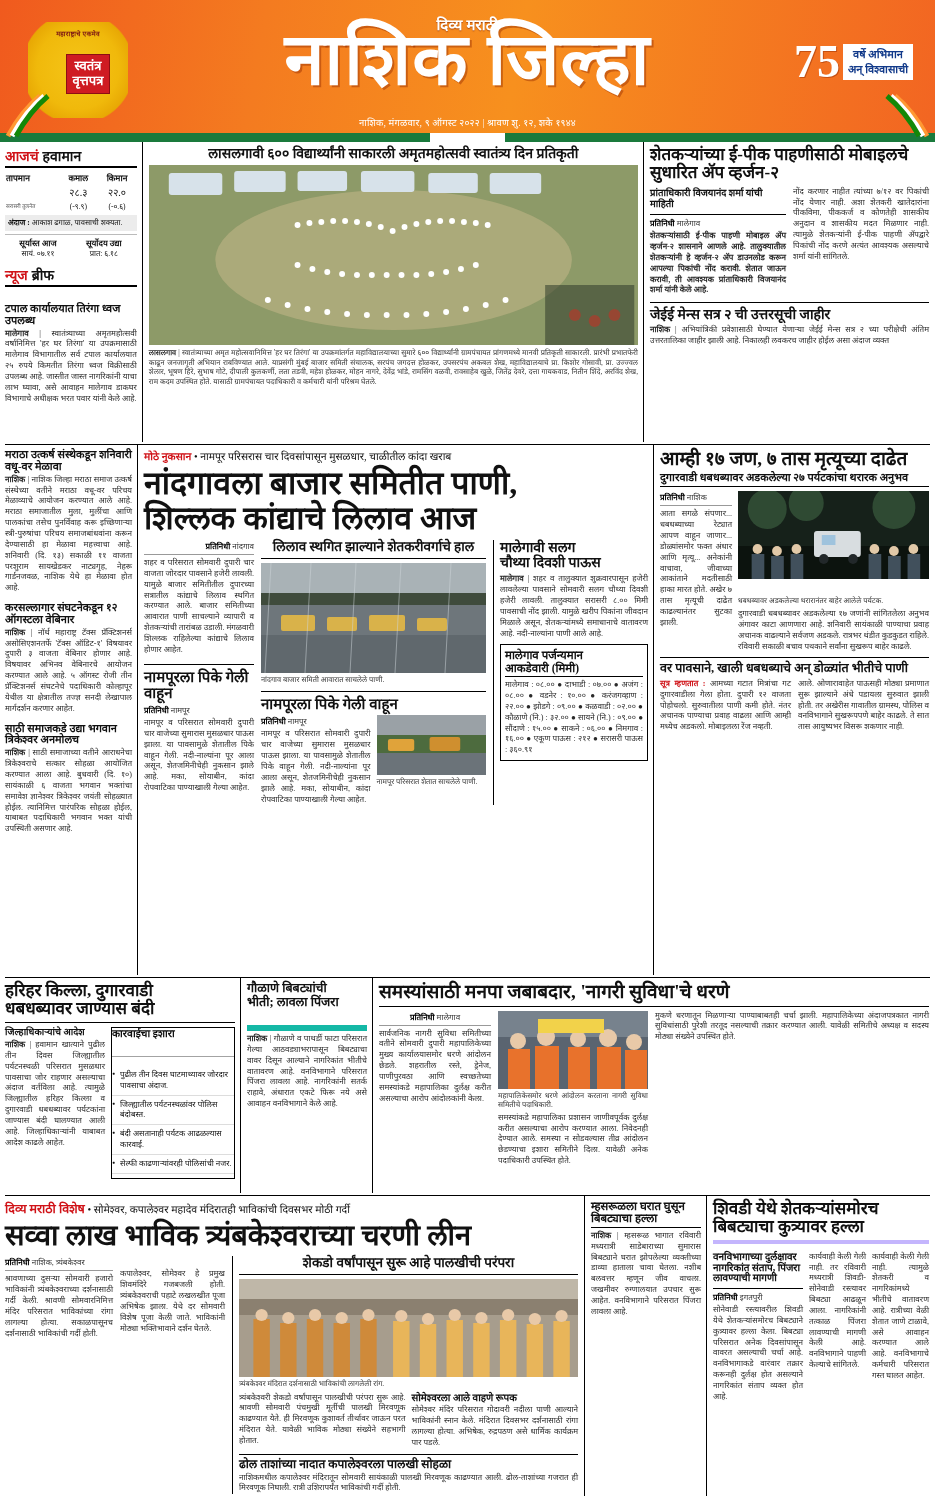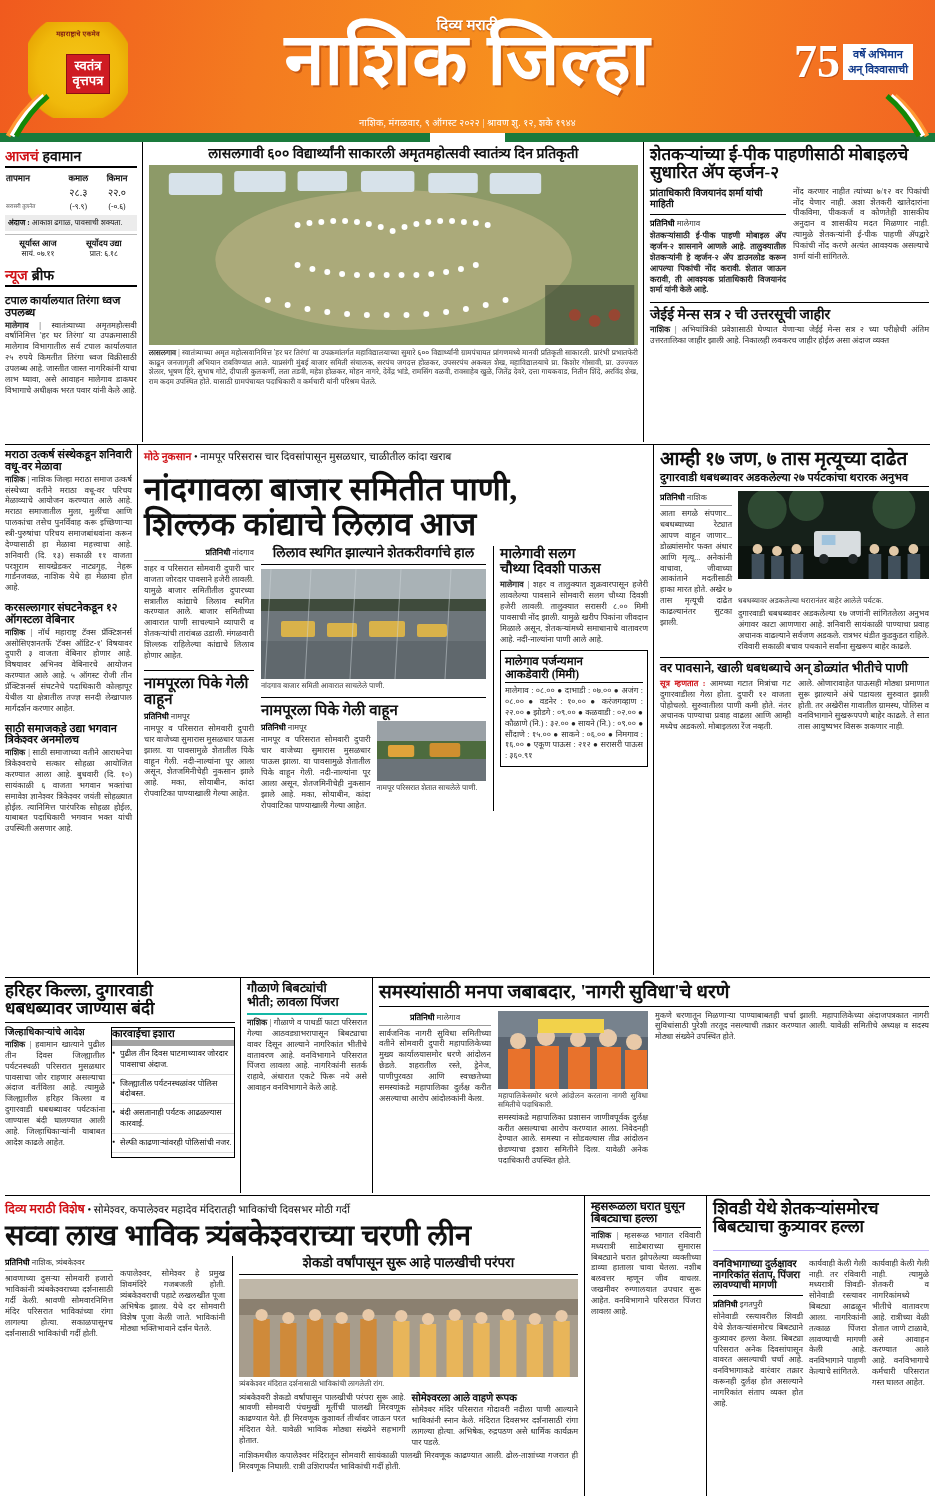--- a/index.html
+++ b/index.html
@@ -185,21 +185,21 @@
             <div style="font-size:7.6px;">प्रात: ६.१८</div>
           </div>
         </div>
       </div>
 
       <div style="margin-top:7px;border-bottom:2px solid #000;padding-bottom:1px;">
         <span class="red" style="font-weight:bold;font-size:14px;">न्यूज</span>
         <span style="font-weight:bold;font-size:14px;">ब्रीफ</span>
       </div>
 
-      <div style="margin-top:8px;">
+      <div style="margin-top:16px;">
         <div class="hl" style="font-size:11px;">टपाल कार्यालयात तिरंगा ध्वज उपलब्ध</div>
         <div class="body-txt" style="margin-top:2px;">
           <b>मालेगाव</b> |
           <span>स्वातंत्र्याच्या अमृतमहोत्सवी वर्षानिमित्त 'हर घर तिरंगा' या उपक्रमासाठी मालेगाव विभागातील सर्व टपाल कार्यालयात २५ रुपये किमतीत तिरंगा ध्वज विक्रीसाठी उपलब्ध आहे. जास्तीत जास्त नागरिकांनी याचा लाभ घ्यावा, असे आवाहन मालेगाव डाकघर विभागाचे अधीक्षक भरत पवार यांनी केले आहे.</span>
         </div>
       </div>
     </div>
 
     <div class="vline" style="width:505px;padding:4px 5px 0 6px;">
       <div class="hl" style="font-size:14px;text-align:center;">लासलगावी ६०० विद्यार्थ्यांनी साकारली अमृतमहोत्सवी स्वातंत्र्य दिन प्रतिकृती</div>
@@ -328,21 +328,21 @@
         </div>
       </div>
     </div>
 
     <div class="vline" style="width:505px;padding:4px 5px 0 6px;">
       <div class="kicker-line">
         <span class="tagred">मोठे नुकसान</span>
         <span>•</span>
         <span>नामपूर परिसरास चार दिवसांपासून मुसळधार, चाळीतील कांदा खराब</span>
       </div>
-      <div class="hl" style="font-size:32px;margin-top:9px;">नांदगावला बाजार समितीत पाणी,</div>
+      <div class="hl" style="font-size:32px;margin-top:3px;">नांदगावला बाजार समितीत पाणी,</div>
       <div class="hl" style="font-size:32px;">शिल्लक कांद्याचे लिलाव आज</div>
 
       <div style="display:flex;gap:7px;margin-top:5px;">
 
         <div style="width:110px;">
           <div class="byline" style="text-align:right;">
             <b class="red">प्रतिनिधी</b>
             <span>नांदगाव</span>
           </div>
           <div class="thinrule" style="margin:3px 0;"></div>
@@ -491,34 +491,34 @@
       <div class="hl" style="font-size:17px;border-bottom:1px solid #000;padding-bottom:3px;">धबधब्यावर जाण्यास बंदी</div>
       <div style="display:flex;gap:6px;margin-top:4px;">
         <div style="width:100px;">
           <div class="hl" style="font-size:9.5px;">जिल्हाधिकाऱ्यांचे आदेश</div>
           <div class="body-txt" style="margin-top:3px;">
             <b>नाशिक</b> |
             <span>हवामान खात्याने पुढील तीन दिवस जिल्ह्यातील पर्यटनस्थळी परिसरात मुसळधार पावसाचा जोर राहणार असल्याचा अंदाज वर्तविला आहे. त्यामुळे जिल्ह्यातील हरिहर किल्ला व दुगारवाडी धबधब्यावर पर्यटकांना जाण्यास बंदी घालण्यात आली आहे. जिल्हाधिकाऱ्यांनी याबाबत आदेश काढले आहेत.</span>
           </div>
         </div>
         <div style="flex:1;" class="boxed">
-          <div class="hl" style="font-size:10.5px;border-bottom:6px solid #a3a3a3;padding-bottom:1px;margin-bottom:3px;">कारवाईचा इशारा</div>
+          <div class="hl" style="font-size:10.5px;border-bottom:1px solid #a3a3a3;padding-bottom:17px;margin-bottom:13px;">कारवाईचा इशारा</div>
           <ul class="bul">
             <li>पुढील तीन दिवस घाटमाथ्यावर जोरदार पावसाचा अंदाज.</li>
             <li>जिल्ह्यातील पर्यटनस्थळांवर पोलिस बंदोबस्त.</li>
             <li>बंदी असतानाही पर्यटक आढळल्यास कारवाई.</li>
             <li>सेल्फी काढणाऱ्यांवरही पोलिसांची नजर.</li>
           </ul>
         </div>
       </div>
     </div>
 
     <div class="vline" style="width:120px;padding:4px 5px 0 6px;">
       <div class="hl" style="font-size:12.5px;">गौळाणे बिबट्यांची</div>
-      <div class="hl" style="font-size:12.5px;border-bottom:2px solid #14b8a6;padding-bottom:4px;">भीती; लावला पिंजरा</div>
+      <div class="hl" style="font-size:12.5px;border-bottom:6px solid #14b8a6;padding-bottom:16px;">भीती; लावला पिंजरा</div>
       <div class="body-txt" style="margin-top:3px;">
         <b>नाशिक</b> |
         <span>गौळाणे व पाथर्डी फाटा परिसरात गेल्या आठवड्याभरापासून बिबट्याचा वावर दिसून आल्याने नागरिकांत भीतीचे वातावरण आहे. वनविभागाने परिसरात पिंजरा लावला आहे. नागरिकांनी सतर्क राहावे, अंधारात एकटे फिरू नये असे आवाहन वनविभागाने केले आहे.</span>
       </div>
     </div>
 
     <div class="vline" style="flex:1;padding:4px 6px 0 6px;">
       <div class="hl" style="font-size:19px;border-bottom:1px solid #000;padding-bottom:3px;">समस्यांसाठी मनपा जबाबदार, 'नागरी सुविधा'चे धरणे</div>
       <div style="display:flex;gap:7px;margin-top:4px;">
         <div style="width:112px;">
@@ -623,37 +623,38 @@
             </svg>
           </div>
           <div class="cap" style="margin-top:2px;">त्र्यंबकेश्वर मंदिरात दर्शनासाठी भाविकांची लागलेली रांग.</div>
           <div style="display:flex;gap:6px;margin-top:4px;">
             <div style="flex:1;" class="body-txt">त्र्यंबकेश्वरी शेकडो वर्षांपासून पालखीची परंपरा सुरू आहे. श्रावणी सोमवारी पंचमुखी मूर्तीची पालखी मिरवणूक काढण्यात येते. ही मिरवणूक कुशावर्त तीर्थावर जाऊन परत मंदिरात येते. यावेळी भाविक मोठ्या संख्येने सहभागी होतात.</div>
             <div style="flex:1;">
               <div class="hl" style="font-size:10px;">सोमेश्वरला आले वाहणे रूपक</div>
               <div class="body-txt" style="margin-top:2px;">सोमेश्वर मंदिर परिसरात गोदावरी नदीला पाणी आल्याने भाविकांनी स्नान केले. मंदिरात दिवसभर दर्शनासाठी रांगा लागल्या होत्या. अभिषेक, रुद्रपठण असे धार्मिक कार्यक्रम पार पडले.</div>
             </div>
           </div>
+          <div class="hl" style="font-size:12px;margin-top:5px;border-top:1px solid #000;padding-top:3px;">ढोल ताशांच्या नादात कपालेश्वरला पालखी सोहळा</div>
           <div class="body-txt" style="margin-top:2px;">नाशिकमधील कपालेश्वर मंदिरातून सोमवारी सायंकाळी पालखी मिरवणूक काढण्यात आली. ढोल-ताशांच्या गजरात ही मिरवणूक निघाली. रात्री उशिरापर्यंत भाविकांची गर्दी होती.</div>
         </div>
       </div>
     </div>
 
     <div class="vline" style="width:110px;padding:4px 5px 0 6px;">
       <div class="hl" style="font-size:11.5px;">म्हसरूळला घरात घुसून</div>
       <div class="hl" style="font-size:11.5px;border-bottom:1px solid #000;padding-bottom:2px;">बिबट्याचा हल्ला</div>
       <div class="body-txt" style="margin-top:3px;">
         <b>नाशिक</b> |
         <span>म्हसरूळ भागात रविवारी मध्यरात्री साडेबाराच्या सुमारास बिबट्याने घरात झोपलेल्या व्यक्तीच्या डाव्या हाताला चावा घेतला. नशीब बलवत्तर म्हणून जीव वाचला. जखमीवर रुग्णालयात उपचार सुरू आहेत. वनविभागाने परिसरात पिंजरा लावला आहे.</span>
       </div>
     </div>
 
     <div class="vline" style="flex:1;padding:4px 6px 0 6px;">
       <div class="hl" style="font-size:17px;">शिवडी येथे शेतकऱ्यांसमोरच</div>
-      <div class="hl" style="font-size:17px;border-bottom:1px solid #c4b5fd;padding-bottom:13px;">बिबट्याचा कुत्र्यावर हल्ला</div>
+      <div class="hl" style="font-size:17px;border-bottom:4px solid #c4b5fd;padding-bottom:3px;">बिबट्याचा कुत्र्यावर हल्ला</div>
       <div style="display:flex;gap:6px;margin-top:8px;">
         <div style="width:90px;">
           <div class="hl" style="font-size:10px;">वनविभागाच्या दुर्लक्षावर</div>
           <div class="hl" style="font-size:10px;">नागरिकांत संताप, पिंजरा</div>
           <div class="hl" style="font-size:10px;">लावण्याची मागणी</div>
           <div class="byline" style="margin-top:4px;border-top:1px solid #000;padding-top:2px;">
             <b class="red">प्रतिनिधी</b>
             <span>इगतपुरी</span>
           </div>
           <div class="body-txt" style="margin-top:3px;">सोनेवाडी रस्त्यावरील शिवडी येथे शेतकऱ्यांसमोरच बिबट्याने कुत्र्यावर हल्ला केला. बिबट्या परिसरात अनेक दिवसांपासून वावरत असल्याची चर्चा आहे. वनविभागाकडे वारंवार तक्रार करूनही दुर्लक्ष होत असल्याने नागरिकांत संताप व्यक्त होत आहे.</div>

